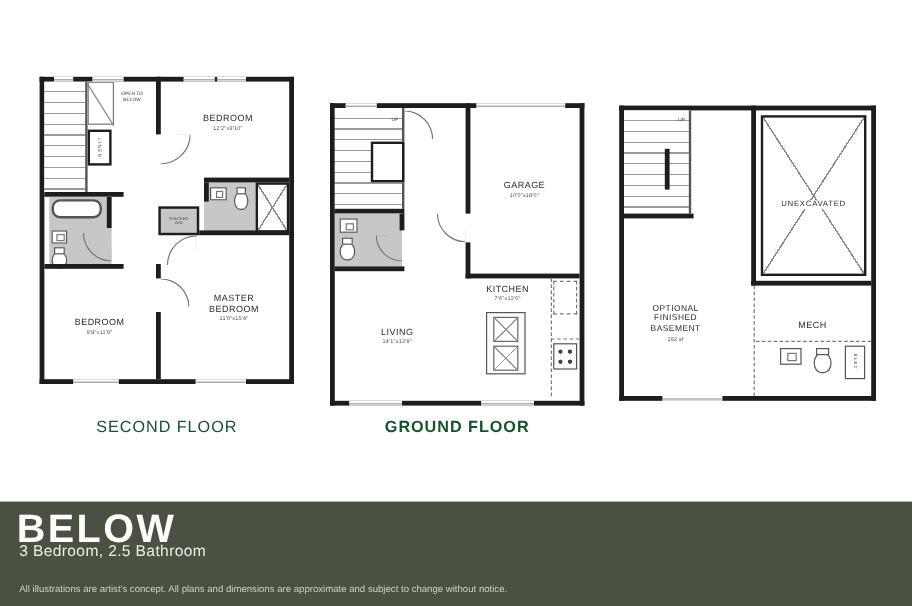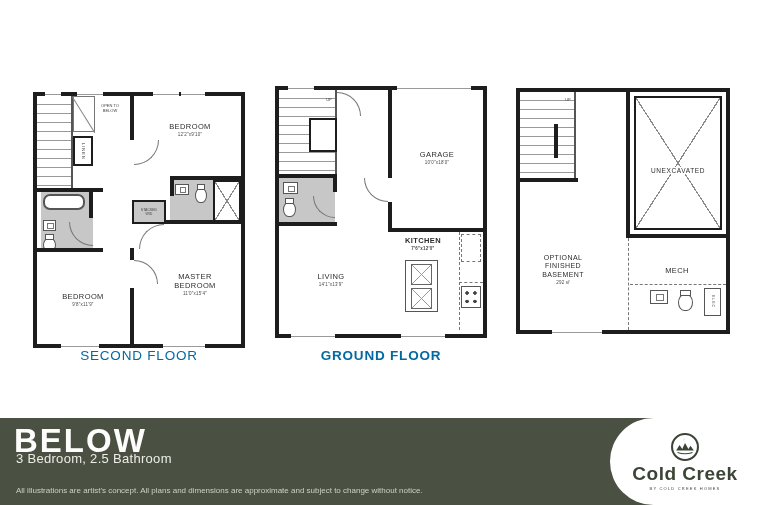--- a/index.html
+++ b/index.html
@@ -35,38 +35,38 @@
   .toilet::after{content:"";position:absolute;left:10%;right:10%;top:-5px;height:4px;border:1px solid #555;background:#fff;}
   .tub{position:absolute;border:2px solid #555;background:#fff;border-radius:7px;box-sizing:border-box;}
   .dashV{position:absolute;width:0;border-left:1px dashed #777;}
   .dashH{position:absolute;height:0;border-top:1px dashed #777;}
   .diag{position:absolute;height:1px;background:#8a8a8a;transform-origin:0 0;}
   .stove{position:absolute;border:1px solid #555;background-color:#fff;box-sizing:border-box;background-image:
     radial-gradient(circle at 28% 30%,#444 1.5px,transparent 2px),
     radial-gradient(circle at 72% 30%,#444 1.5px,transparent 2px),
     radial-gradient(circle at 28% 72%,#444 1.5px,transparent 2px),
     radial-gradient(circle at 72% 72%,#444 1.5px,transparent 2px);}
-  .caption{position:absolute;top:348px;font-size:13.5px;letter-spacing:.8px;color:#0369a1;text-align:center;}
+  .caption{position:absolute;top:348px;font-size:13.5px;letter-spacing:.8px;color:#14532d;text-align:center;}
   #footer{position:absolute;left:0;right:0;top:418px;height:87px;background:#4a5143;}
   .poplar{position:absolute;left:14px;top:422px;font-size:33px;font-weight:bold;color:#fdfdfb;letter-spacing:2px;z-index:5;}
   .area{position:absolute;left:166px;top:430px;font-size:19px;font-weight:bold;color:#fdfdfb;letter-spacing:1px;z-index:5;}
   .specs{position:absolute;left:16px;top:451px;font-size:13px;color:#eceee6;letter-spacing:.3px;z-index:5;}
   .disc{position:absolute;left:16px;font-size:8px;color:#ccd1c2;z-index:5;}
   .logo-panel{position:absolute;right:0;top:418px;width:150px;height:87px;background:#fff;
     border-radius:48px 0 0 48px;display:flex;flex-direction:column;align-items:center;justify-content:center;z-index:6;}
   .brand{font-size:19px;font-weight:bold;color:#3b4536;letter-spacing:.5px;line-height:1;margin-top:2px;}
   .tagline{font-size:4px;letter-spacing:1.2px;color:#3b4536;margin-top:3px;}
   .unex-lbl{font-size:6.5px;letter-spacing:.6px;color:#2c2c2c;background:#fff;padding:0 2px;}
 </style>
 </head>
 <body>
 
 <div id="page">
 
-  <div class="plan" style="left:33px;top:92px;width:212px;height:256px;">
+  <div class="plan" style="left:33px;top:64px;width:212px;height:256px;">
     <div class="w" style="left:0;top:0;width:212px;height:4px;"></div>
     <div class="w" style="left:0;top:252px;width:212px;height:4px;"></div>
     <div class="w" style="left:0;top:0;width:4px;height:256px;"></div>
     <div class="w" style="left:208px;top:0;width:4px;height:256px;"></div>
     <div class="winH" style="left:12px;top:0;width:16px;"></div>
     <div class="winH" style="left:44px;top:0;width:26px;"></div>
     <div class="winH" style="left:120px;top:0;width:26px;"></div>
     <div class="winH" style="left:148px;top:0;width:24px;"></div>
     <div class="winH" style="left:28px;top:252px;width:38px;"></div>
     <div class="winH" style="left:130px;top:252px;width:42px;"></div>
@@ -137,21 +137,21 @@
     <div class="arcBL" style="left:38px;top:110px;width:22px;height:22px;"></div>
     <div class="w" style="left:4px;top:136px;width:58px;height:4px;"></div>
     <div class="w" style="left:113px;top:0;width:4px;height:92px;"></div>
     <div class="w" style="left:113px;top:116px;width:4px;height:30px;"></div>
     <div class="w" style="left:113px;top:142px;width:95px;height:4px;"></div>
     <div class="arcBL" style="left:89px;top:92px;width:24px;height:24px;"></div>
     <div class="lbl" style="left:122px;top:64px;width:80px;">
       <div class="room">GARAGE</div>
       <div class="dims">10'0"x18'0"</div>
     </div>
-    <div class="lbl" style="left:108px;top:150px;width:80px;font-weight:bold;">
+    <div class="lbl" style="left:108px;top:150px;width:80px;">
       <div class="room">KITCHEN</div>
       <div class="dims">7'6"x12'0"</div>
     </div>
     <div class="lbl" style="left:16px;top:186px;width:80px;">
       <div class="room">LIVING</div>
       <div class="dims">14'1"x13'9"</div>
     </div>
     <div class="box" style="left:130px;top:174px;width:33px;height:52px;border-width:1px;border-color:#555;"></div>
     <div class="xbox2" style="left:136px;top:178px;width:21px;height:21px;"></div>
     <div class="xbox2" style="left:136px;top:202px;width:21px;height:21px;"></div>
@@ -190,24 +190,14 @@
     <div class="box" style="left:188px;top:200px;width:17px;height:28px;border-width:1px;border-color:#555;display:flex;align-items:center;justify-content:center;">
       <span class="vtext" style="font-size:3.5px;">ELEC</span>
     </div>
   </div>
 
   <div id="footer"></div>
   <div class="poplar">BELOW</div>
   <div class="specs">3 Bedroom, 2.5 Bathroom</div>
   <div class="disc" style="top:486px;">All illustrations are artist's concept. All plans and dimensions are approximate and subject to change without notice.</div>
 
-  <div class="logo-panel">
-    <svg width="30" height="30" viewBox="0 0 44 44">
-      <circle cx="22" cy="22" r="19" fill="none" stroke="#3b4536" stroke-width="3"></circle>
-      <path d="M22 9 a5 5 0 0 0 0 7 a4.2 4.2 0 0 1 0 -7 z" fill="#3b4536"></path>
-      <path d="M9 27 l5 -8 l4 6 l4 -9 l5 9 l3 -5 l5 7 z" fill="#3b4536"></path>
-      <path d="M11 30 q11 4 22 0" stroke="#3b4536" stroke-width="1.5" fill="none"></path>
-    </svg>
-    <div class="brand">Cold Creek</div>
-    <div class="tagline">BY COLD CREEK HOMES</div>
-  </div>
 
 </div>
 
 </body></html>

